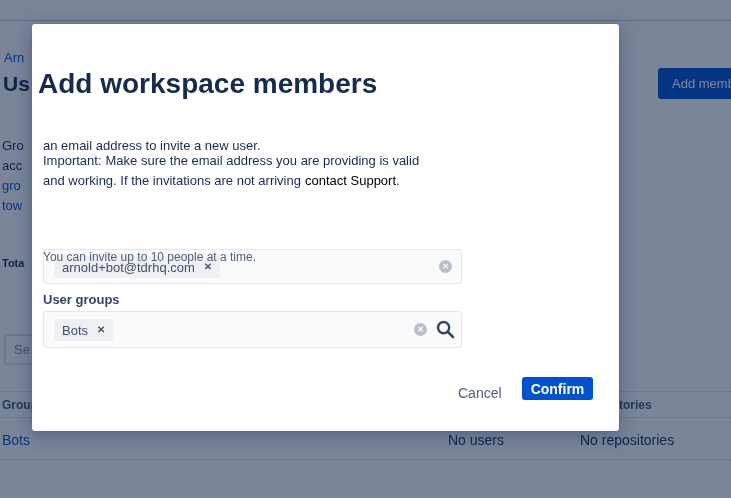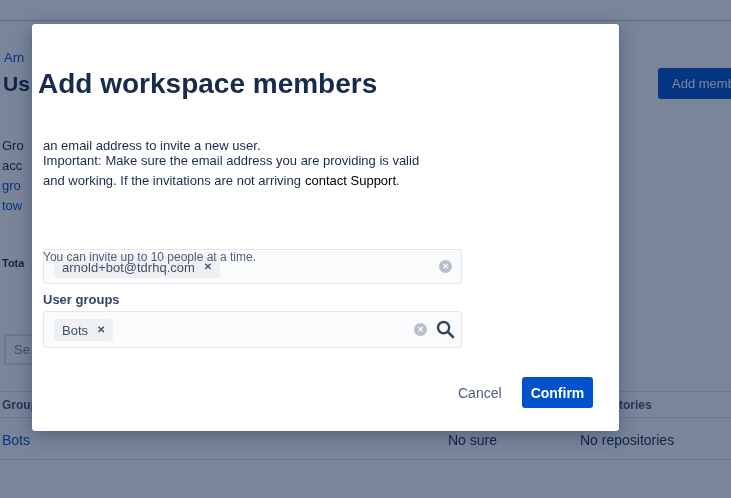--- a/index.html
+++ b/index.html
@@ -44,21 +44,21 @@
   .chip .rm { margin-left:9px; font-size:10px; font-weight:bold; color:#42526E; cursor:pointer; line-height:1; }
   .clear-circ { position:absolute; width:13px; height:13px; border-radius:50%; background:#B7BFCA; color:#fff; font-size:8px; font-weight:bold; display:flex; align-items:center; justify-content:center; cursor:pointer; line-height:1; }
   .field.email .clear-circ { right:9px; top:10px; }
   .field.groups .clear-circ { right:34px; top:11px; }
   .search-svg { position:absolute; right:5px; top:7px; cursor:pointer; }
 
   .helper { position:absolute; left:11px; top:226px; font-size:12px; color:#505F79; white-space:nowrap; }
   .grp-label { position:absolute; left:11px; top:268px; font-size:13px; font-weight:bold; color:#344563; white-space:nowrap; }
 
   .cancel-btn { position:absolute; left:418px; top:357px; height:24px; background:none; border:none; font-size:14px; color:#505F79; cursor:pointer; font-family:"Liberation Sans", sans-serif; padding:0 8px; }
-  .confirm-btn { position:absolute; left:490px; top:353px; width:71px; height:31px; background:#0052CC; border:none; border-radius:3px; color:#fff; font-size:14px; font-weight:bold; cursor:pointer; font-family:"Liberation Sans", sans-serif; }
+  .confirm-btn { position:absolute; left:490px; top:353px; width:71px; height:23px; background:#0052CC; border:none; border-radius:3px; color:#fff; font-size:14px; font-weight:bold; cursor:pointer; font-family:"Liberation Sans", sans-serif; }
 </style>
 </head>
 <body>
 
 <div class="screen">
 
   <div class="page">
     <div class="navbar"></div>
 
     <span class="breadcrumb">Arn</span>
@@ -75,21 +75,21 @@
 
     <button class="add-members-btn">Add members</button>
 
     <div class="hline" style="top:391px"></div>
     <span class="th" style="left:2px">Groups</span>
     <span class="th" style="left:579px">Repositories</span>
     <div class="hline" style="top:417px"></div>
 
     <div>
       <span class="td link" style="left:2px">Bots</span>
-      <span class="td" style="left:448px">No sure</span>
+      <span class="td" style="left:448px">No users</span>
       <span class="td" style="left:580px">No repositories</span>
     </div>
     <div class="hline" style="top:459px"></div>
   </div>
 
   <div class="blanket"></div>
 
   <div class="modal">
     <h2 class="dlg-title">Add workspace members</h2>
 

